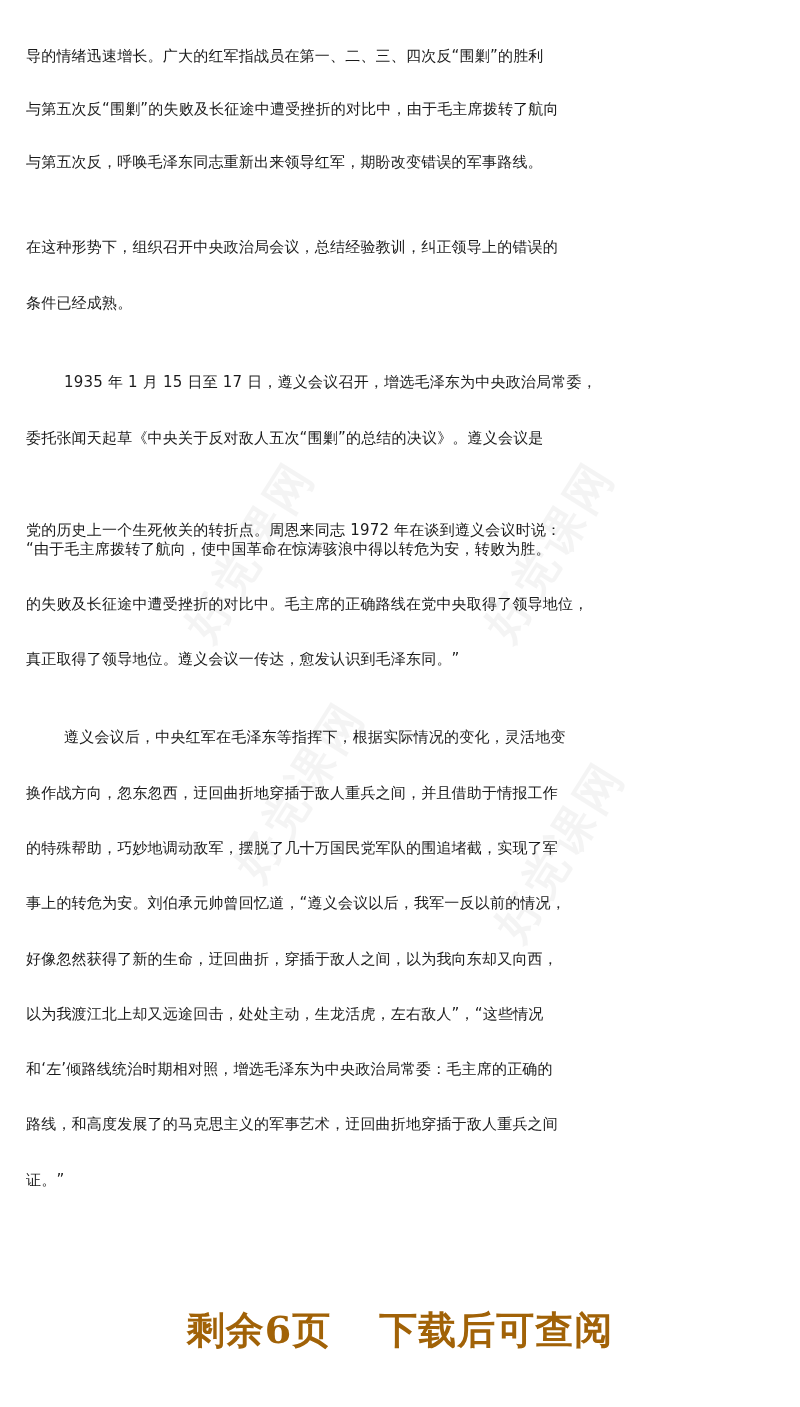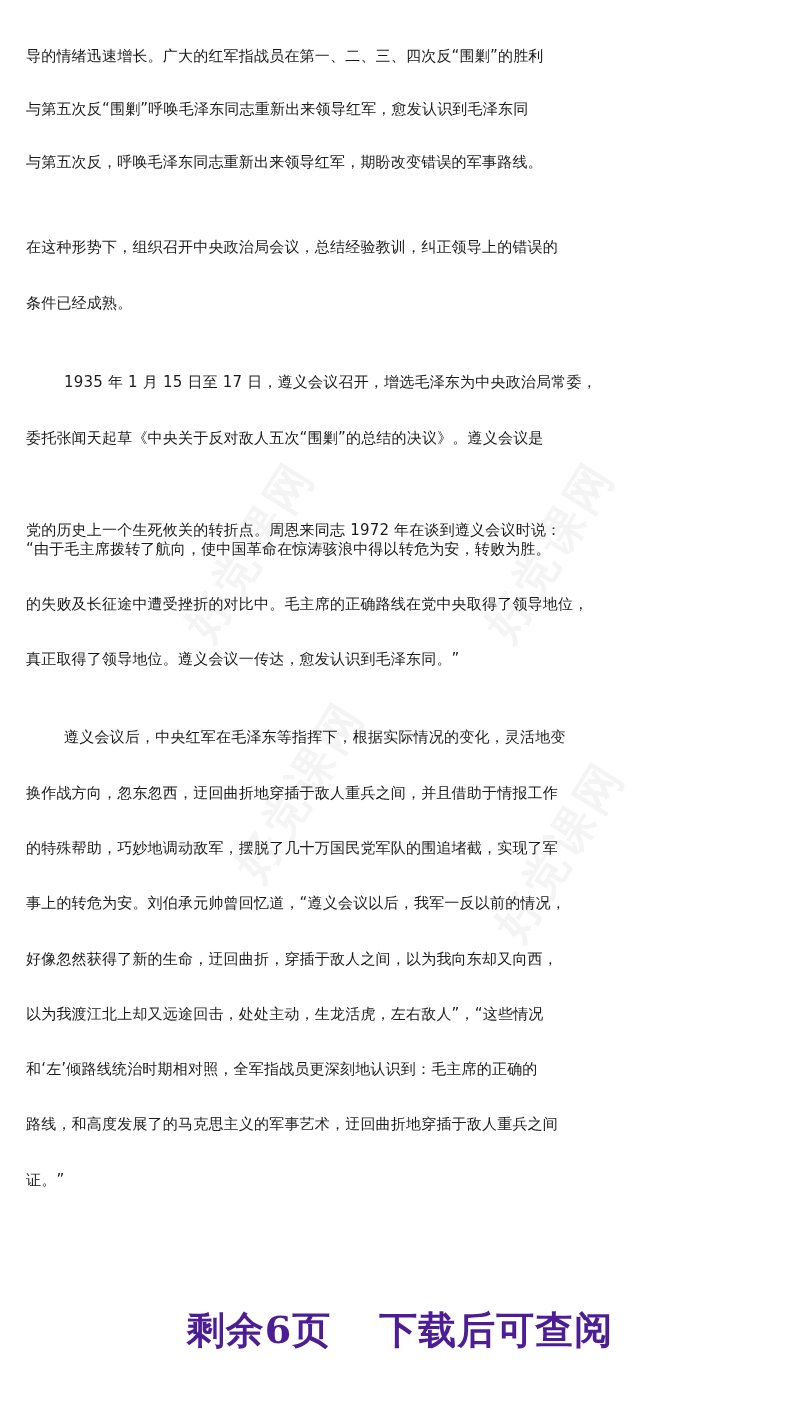--- a/index.html
+++ b/index.html
@@ -44,40 +44,40 @@
       font-weight: bold;
     }
     .footer-banner {
       position: absolute;
       left: 0;
       top: 1305px;
       width: 800px;
       text-align: center;
       font-size: 38px;
       font-weight: bold;
-      color: #4c1d95;
+      color: #a16207;
       font-family: "DejaVu Serif", "Liberation Serif", serif;
       letter-spacing: 1px;
     }
     .footer-banner span { display: inline-block; }
     .footer-banner .gap { width: 48px; }
   </style>
 </head>
 <body>
 
 <div class="page">
 
   <div class="watermark" style="left:150px; top:520px;">好党课网</div>
   <div class="watermark" style="left:450px; top:520px;">好党课网</div>
   <div class="watermark" style="left:200px; top:760px;">好党课网</div>
   <div class="watermark" style="left:460px; top:820px;">好党课网</div>
 
   <div>
     <div class="line" style="top:42px;">导的情绪迅速增长。广大的红军指战员在第一、二、三、四次反“围剿”的胜利</div>
-    <div class="line" style="top:95px;">与第五次反“围剿”呼唤毛泽东同志重新出来领导红军，愈发认识到毛泽东同</div>
+    <div class="line" style="top:95px;">与第五次反“围剿”的失败及长征途中遭受挫折的对比中，由于毛主席拨转了航向</div>
     <div class="line" style="top:148px;">与第五次反，呼唤毛泽东同志重新出来领导红军，期盼改变错误的军事路线。</div>
     <div class="line" style="top:233px;">在这种形势下，组织召开中央政治局会议，总结经验教训，纠正领导上的错误的</div>
     <div class="line" style="top:289px;">条件已经成熟。</div>
   </div>
 
   <div>
     <div class="line indent" style="top:368px;">1935 年 1 月 15 日至 17 日，遵义会议召开，增选毛泽东为中央政治局常委，</div>
     <div class="line" style="top:424px;">委托张闻天起草《中央关于反对敌人五次“围剿”的总结的决议》。遵义会议是</div>
     <div class="line" style="top:480px;margin-top:36px;">党的历史上一个生死攸关的转折点。周恩来同志 1972 年在谈到遵义会议时说：</div>
     <div class="line" style="top:535px;">“由于毛主席拨转了航向，使中国革命在惊涛骇浪中得以转危为安，转败为胜。</div>
@@ -85,21 +85,21 @@
     <div class="line" style="top:645px;">真正取得了领导地位。遵义会议一传达，愈发认识到毛泽东同。”</div>
   </div>
 
   <div>
     <div class="line indent" style="top:723px;">遵义会议后，中央红军在毛泽东等指挥下，根据实际情况的变化，灵活地变</div>
     <div class="line" style="top:779px;">换作战方向，忽东忽西，迂回曲折地穿插于敌人重兵之间，并且借助于情报工作</div>
     <div class="line" style="top:834px;">的特殊帮助，巧妙地调动敌军，摆脱了几十万国民党军队的围追堵截，实现了军</div>
     <div class="line" style="top:889px;">事上的转危为安。刘伯承元帅曾回忆道，“遵义会议以后，我军一反以前的情况，</div>
     <div class="line" style="top:945px;">好像忽然获得了新的生命，迂回曲折，穿插于敌人之间，以为我向东却又向西，</div>
     <div class="line" style="top:1000px;">以为我渡江北上却又远途回击，处处主动，生龙活虎，左右敌人”，“这些情况</div>
-    <div class="line" style="top:1055px;">和‘左’倾路线统治时期相对照，全军指战员更深刻地认识到：毛主席的正确的</div>
+    <div class="line" style="top:1055px;">和‘左’倾路线统治时期相对照，增选毛泽东为中央政治局常委：毛主席的正确的</div>
     <div class="line" style="top:1110px;">路线，和高度发展了的马克思主义的军事艺术，迂回曲折地穿插于敌人重兵之间</div>
     <div class="line" style="top:1166px;">证。”</div>
   </div>
 
   <div class="footer-banner">
     <span>剩余6页</span><span class="gap"></span><span>下载后可查阅</span>
   </div>
 </div>
 
 </body></html>

